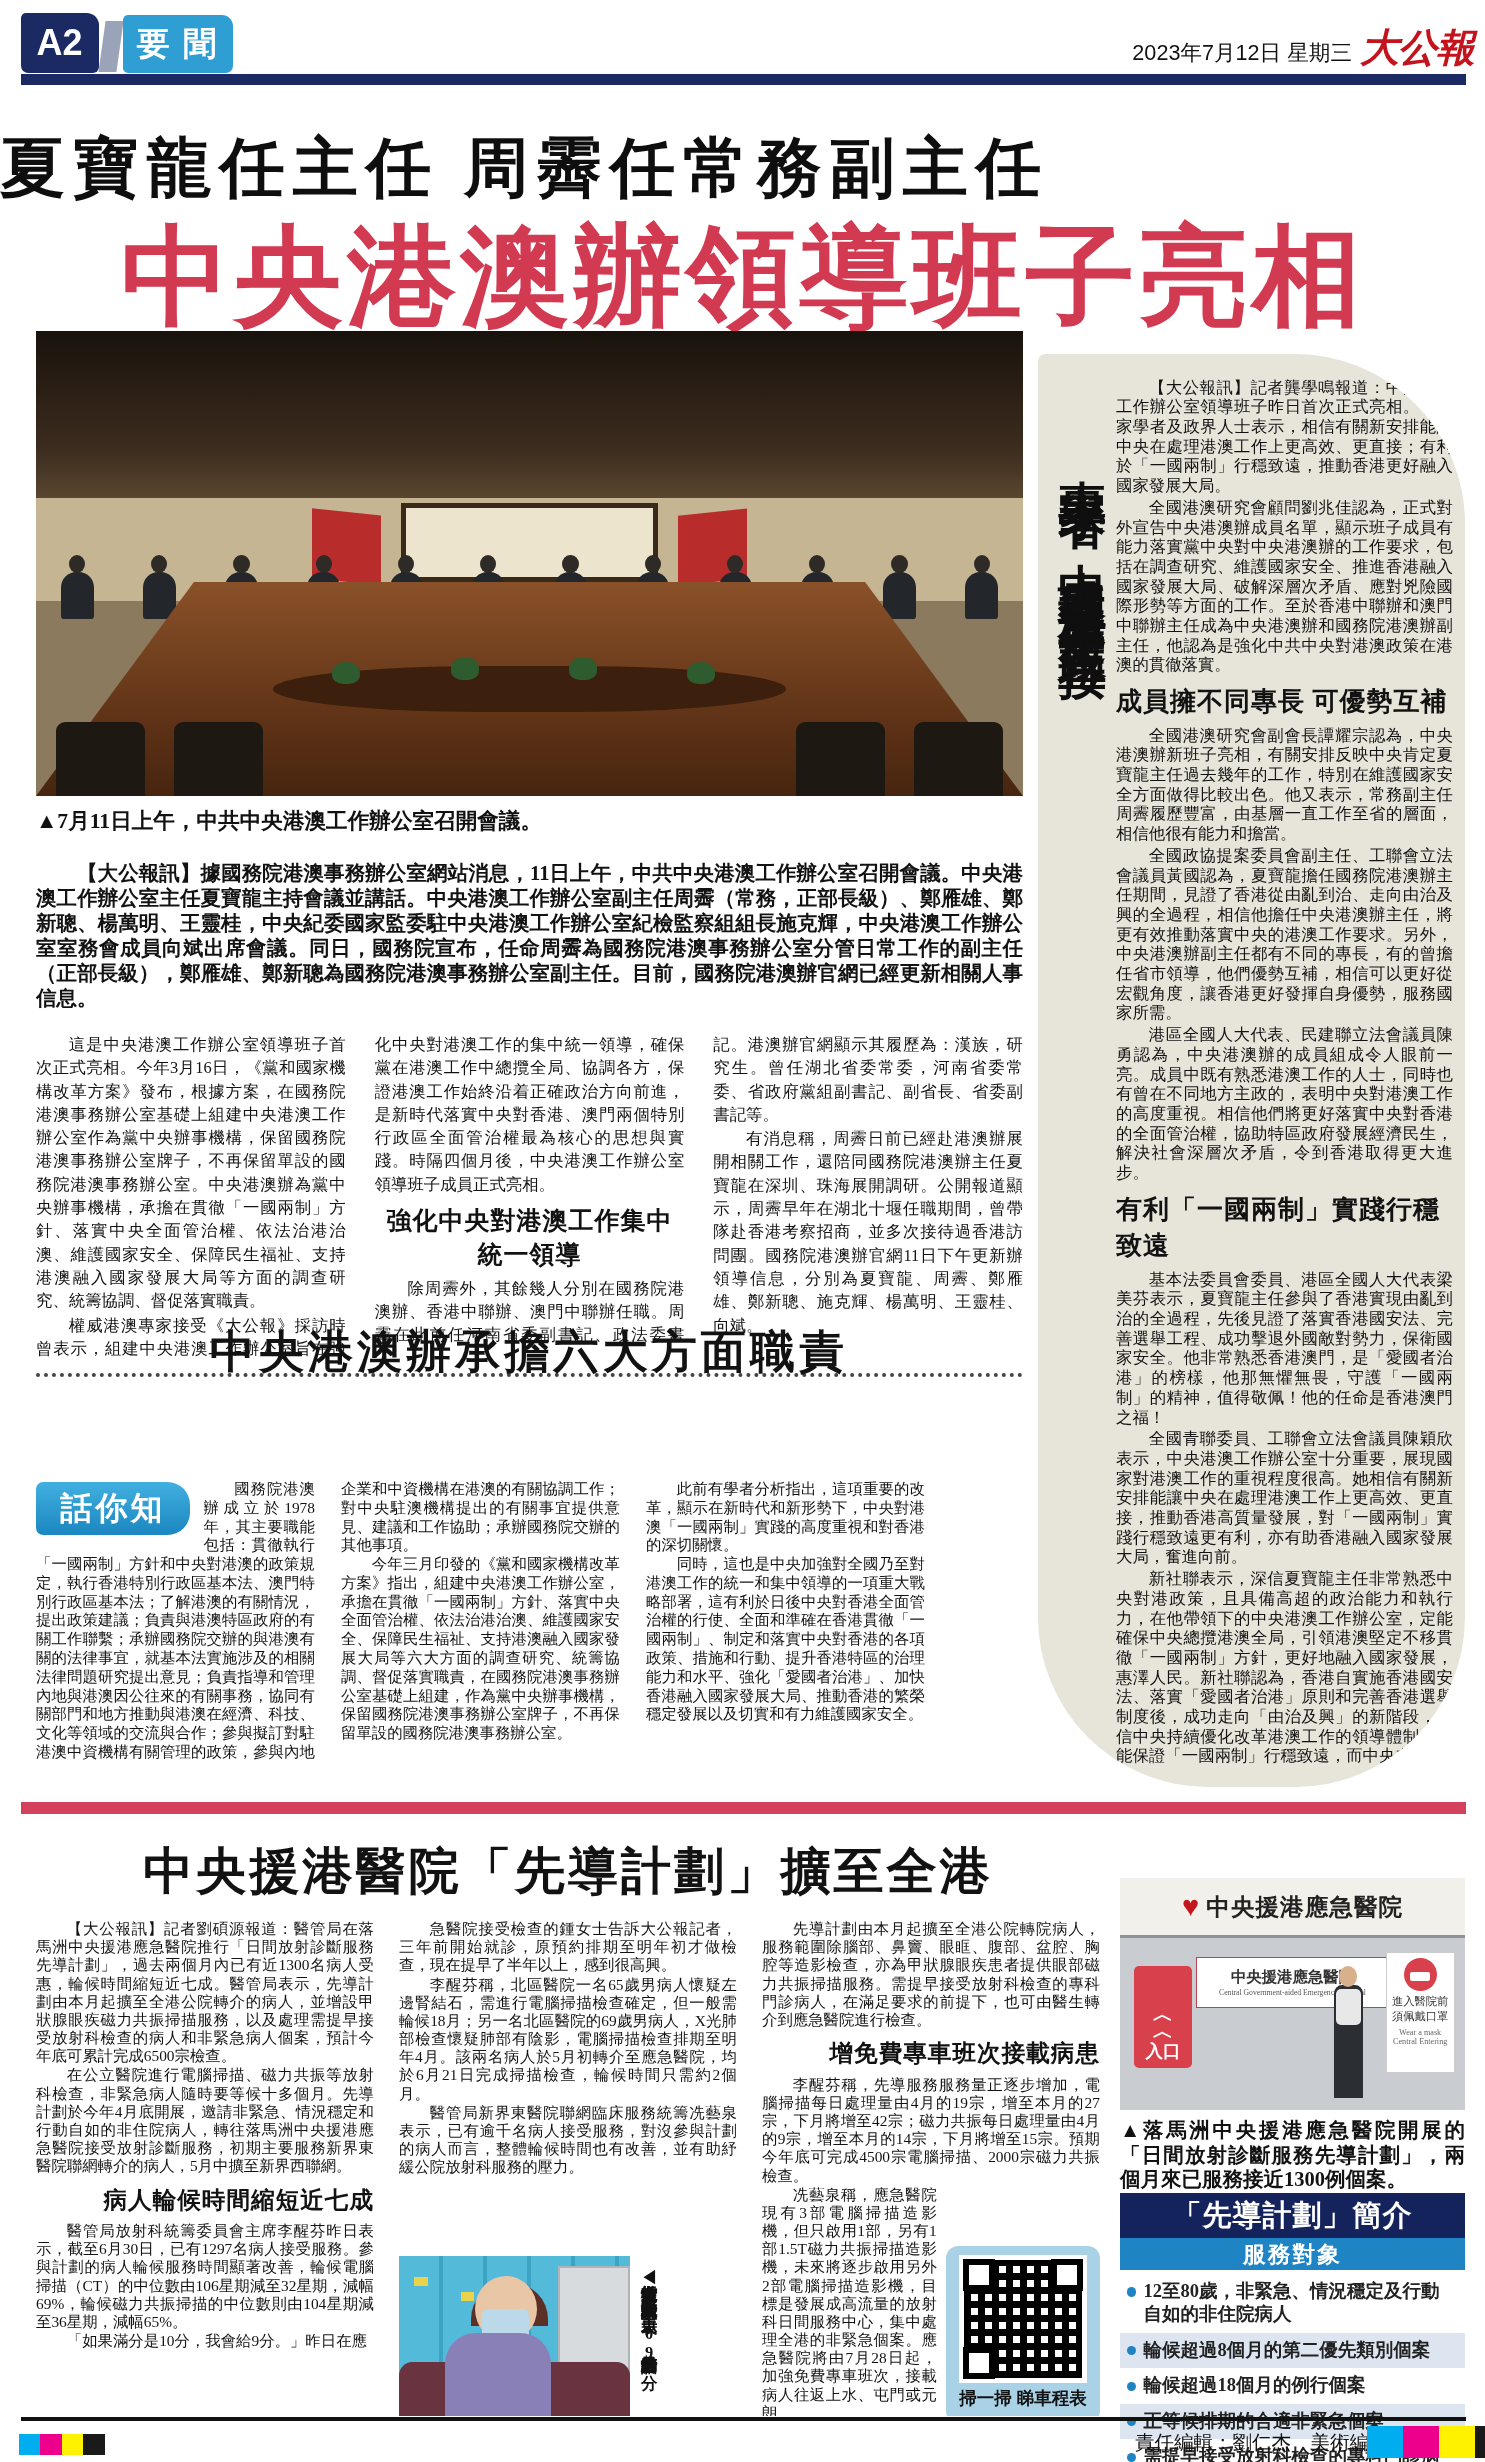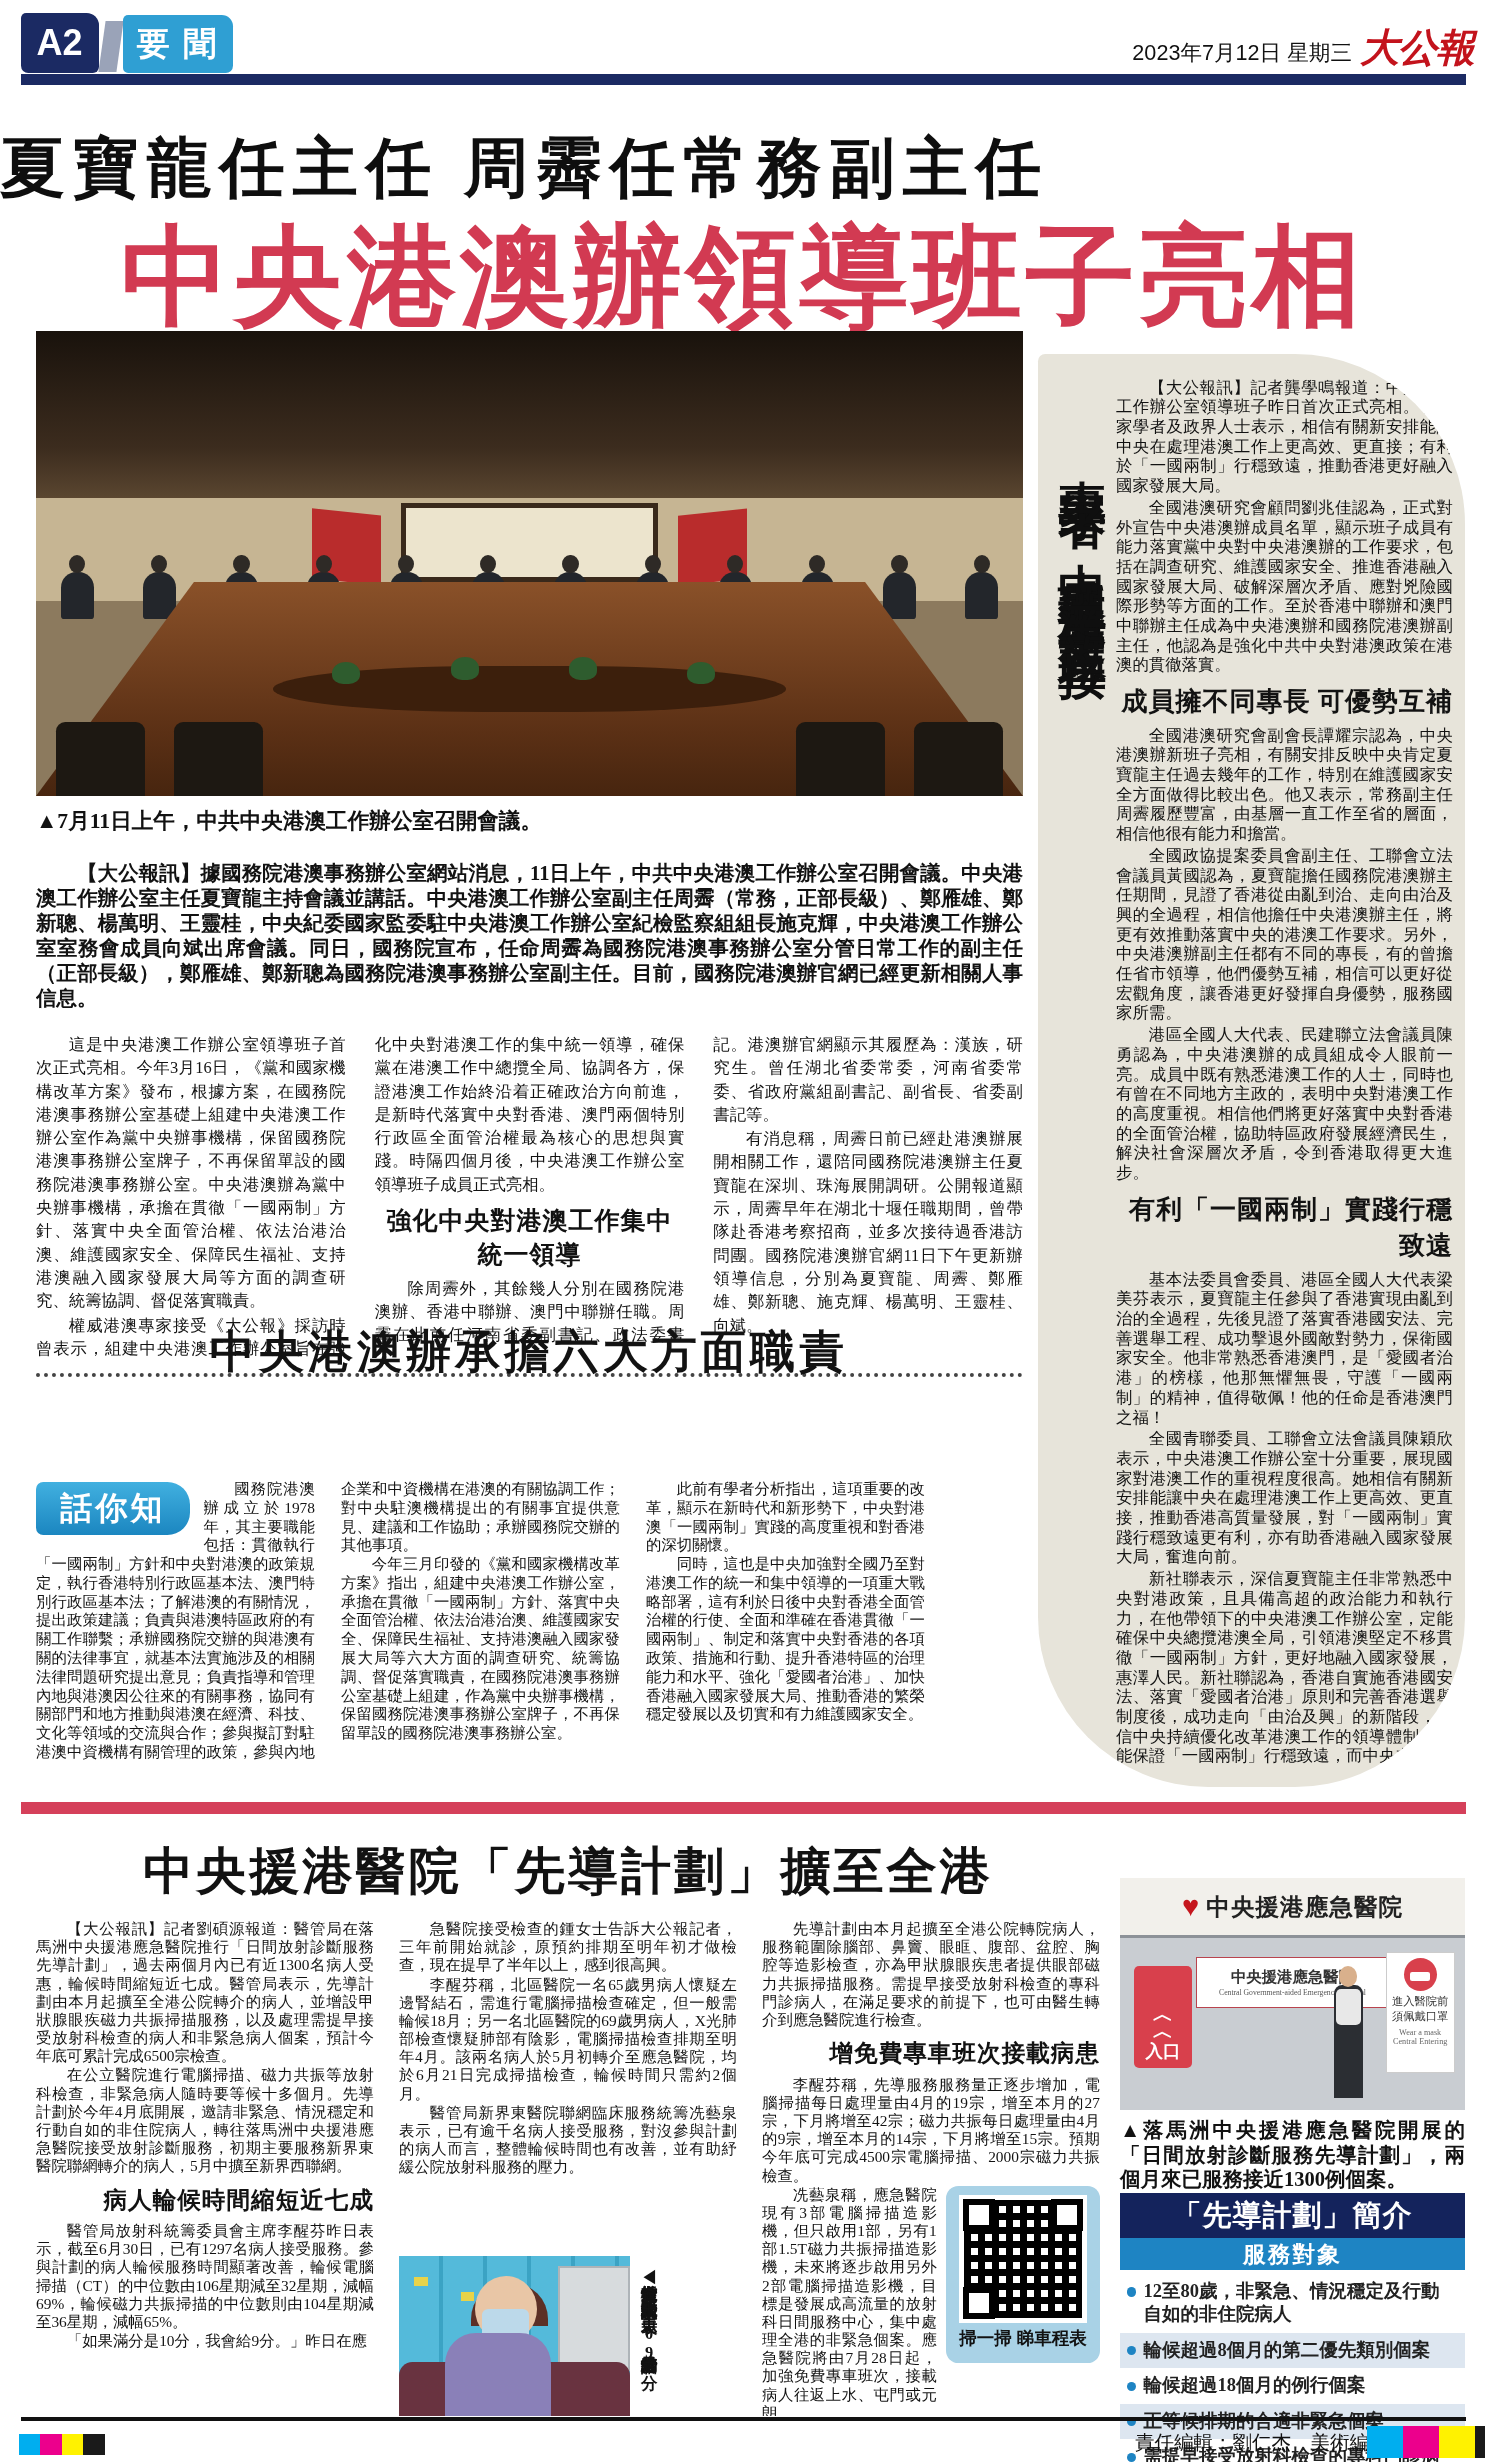--- a/index.html
+++ b/index.html
@@ -71,21 +71,21 @@
 
   
   .sidebar { left:1038px; top:354px; width:427px; height:1433px; background:#e7e4da;
              border-radius:7.2px 170px 170px 170px; overflow:hidden; }
   .sidebar-vertical-headline { position:absolute; left:12.3px; top:87px; height:1295px;
              writing-mode:vertical-rl; text-orientation:upright; font-weight:bold; font-size:48px;
              letter-spacing:7.2px; color:#0f0f0f; }
   .sidebar-text { position:absolute; left:78px; top:23.6px; width:337px; height:1387px; overflow:hidden;
                   font-size:16.4px; line-height:1.2; }
   .sidebar-text p { margin-bottom:2.1px; }
-  .sidebar-subhead { font-weight:bold; font-size:26px; line-height:1.4; text-indent:0; text-align:right;
+  .sidebar-subhead { font-weight:bold; font-size:26px; line-height:1.4; text-indent:0; text-align:left;
                      margin:9.2px 0 5.1px; letter-spacing:1px; }
 
   
   .pilot-headline { left:36px; top:1838px; width:1064px; text-align:center; font-weight:bold;
                     font-size:50px; letter-spacing:3.1px; }
   .pilot-cols { left:36px; top:1920px; width:1064px; height:496px; display:flex; gap:25px; }
   .pilot-col { width:338px; height:496px; overflow:hidden; font-size:15.4px; line-height:1.18; }
   .pilot-col p { margin-bottom:1px; }
   .pilot-subhead { font-weight:bold; font-size:23.6px; line-height:1.5; text-indent:0; text-align:right;
                    margin:7.2px 0 4.1px; letter-spacing:1px; }
@@ -96,21 +96,21 @@
   .pp-label { position:absolute; width:13.4px; height:9.2px; background:#e8d34a; }
   .pp-machine { position:absolute; right:0; top:6%; width:31%; height:66%; background:#d7dbdd; border:2.1px solid #aeb4b8; }
   .pp-sofa { position:absolute; left:0; bottom:0; width:100%; height:34%; background:#693340; border-radius:13.4px 13.4px 0 0; }
   .pp-torso { position:absolute; left:20%; bottom:0; width:46%; height:52%; background:#8a80b8; border-radius:31px 31px 0 0; }
   .pp-head { position:absolute; left:33%; bottom:46%; width:62px; height:66px; background:#e9c6a6; border-radius:50%; }
   .pp-hair { position:absolute; left:31%; bottom:56%; width:77px; height:43px; background:#5c3026; border-radius:36px 36px 0 0; }
   .pp-mask { position:absolute; left:36%; bottom:47%; width:47px; height:32px; background:#bcd9ea; border-radius:6.2px; }
   .patient-caption { height:160px; writing-mode:vertical-rl; text-orientation:upright;
                      font-weight:bold; font-size:16.4px; line-height:1.25; overflow:hidden; }
   .patient-credit { writing-mode:vertical-rl; text-orientation:upright; font-weight:normal; font-size:14.4px; margin-top:13.4px; }
-  .col3-end { display:flex; gap:9.2px; }
+  .col3-end { display:flex; gap:9.2px; align-items:flex-end; }
   .qr-box { width:154px; height:177px; background:#a9d2e6; border-radius:12.3px; padding:9.2px; flex:none; }
   .qr-code { width:128px; height:128px; margin:0 auto; background:#fff; position:relative; padding:5.1px; }
   .qr-pattern { width:100%; height:100%;
      background:repeating-linear-gradient(0deg,#000 0 6.7px,transparent 6.7px 14px),
                 repeating-linear-gradient(90deg,#000 0 6.7px,#fff 6.7px 14px); }
   .qr-eye { position:absolute; width:32px; height:32px; border:6.2px solid #000; background:#fff; }
   .qr-eye.tl { left:4.1px; top:4.1px; } .qr-eye.tr { right:4.1px; top:4.1px; } .qr-eye.bl { left:4.1px; bottom:4.1px; }
   .qr-caption { text-align:center; font-weight:bold; font-size:17.5px; margin-top:5.1px; font-family:"Liberation Sans",sans-serif; }
 
   

